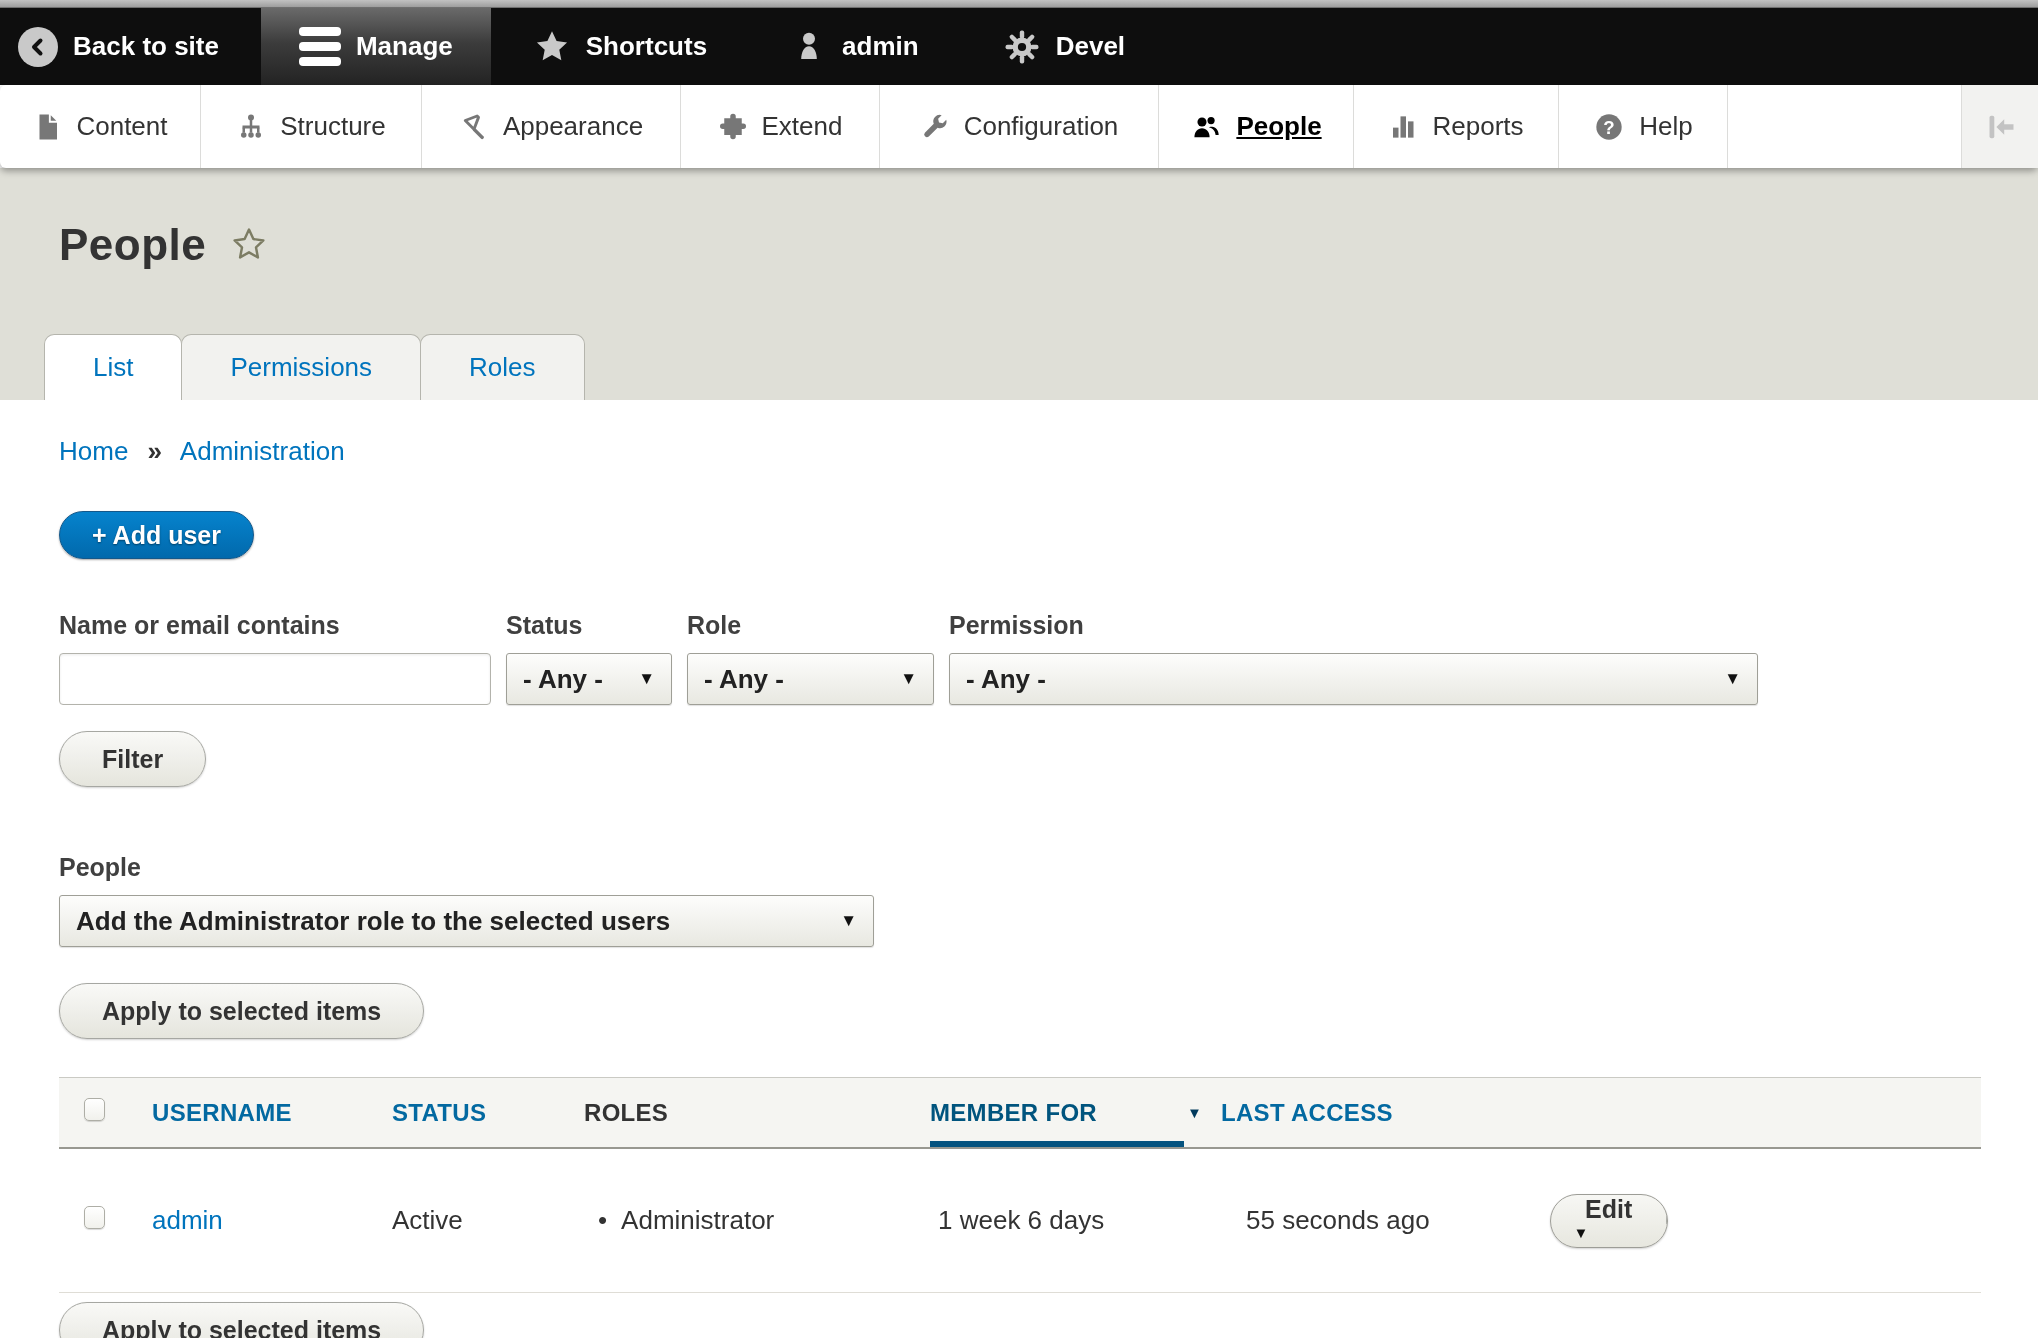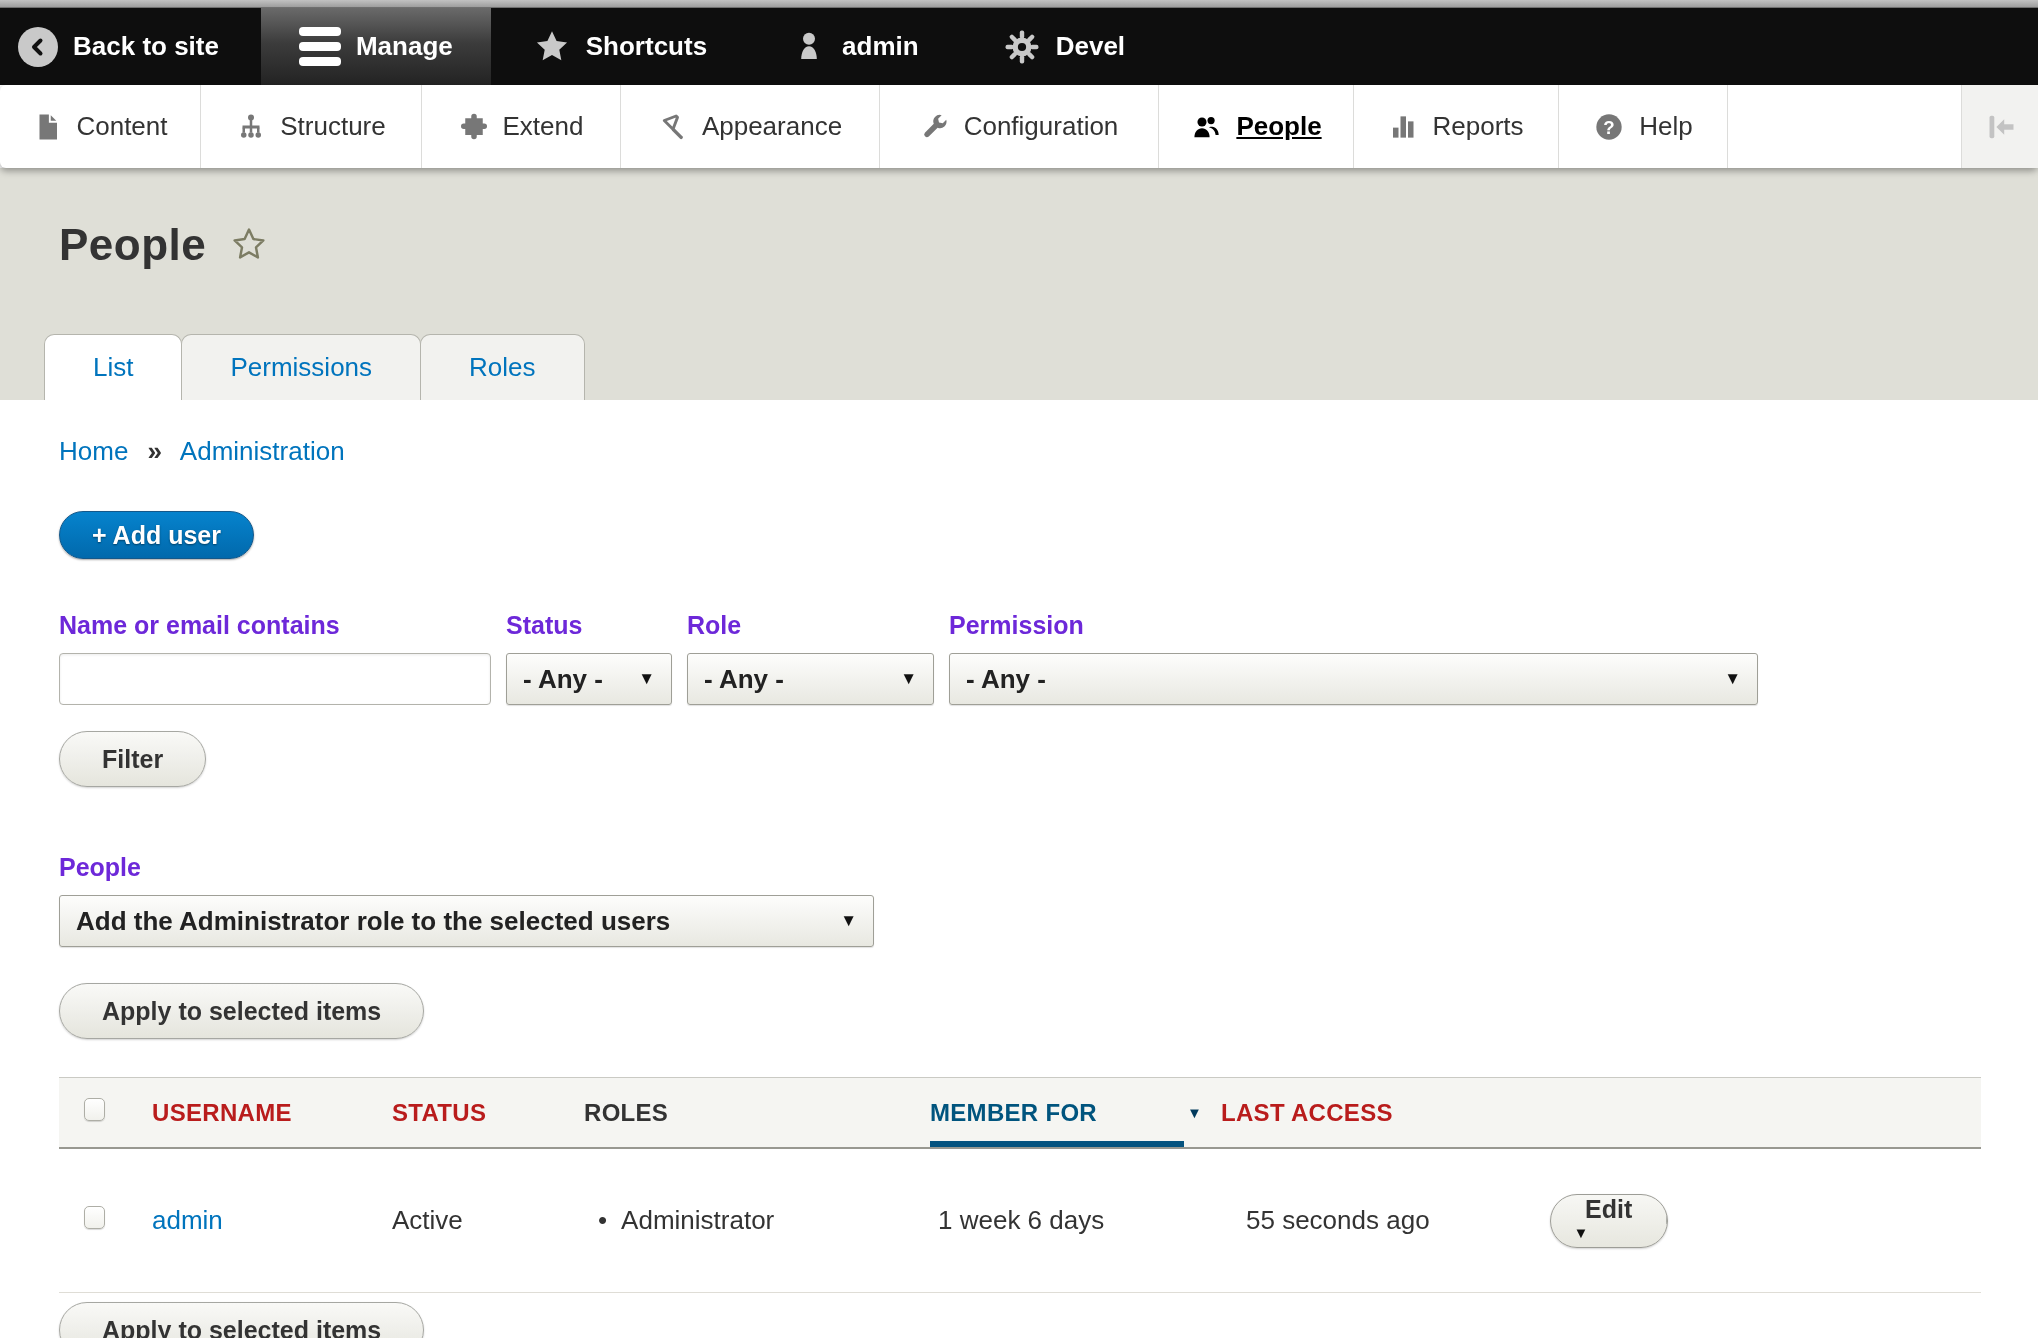--- a/index.html
+++ b/index.html
@@ -47,39 +47,39 @@
 
   .btn { display:inline-flex; align-items:center; justify-content:center; font-weight:bold; font-size:25px;
     border-radius:30px; cursor:pointer; white-space:nowrap; }
   .btn-primary { margin-top:44px; height:48px; padding:0 32px; color:#fff;
     background:linear-gradient(#0683cd,#0169ac); border:1px solid #14588a; text-shadow:0 1px 2px rgba(0,0,0,.45);
     box-shadow:0 1px 2px rgba(0,0,0,.35); }
   .btn-normal { height:56px; padding:0 42px; color:#333;
     background:linear-gradient(#f9f9f7,#e5e5dd); border:1px solid #a6a7a2; box-shadow:0 1px 2px rgba(0,0,0,.18); }
 
   .filter-row { margin-top:52px; display:flex; gap:15px; }
-  .field-label { font-size:25px; font-weight:bold; color:#6d28d9; margin-bottom:13px; }
+  .field-label { font-size:25px; font-weight:bold; color:#404040; margin-bottom:13px; }
   .text-input { width:432px; height:52px; border:1px solid #b3b3ac; border-radius:4px; background:#fff;
     box-shadow:inset 0 1px 3px rgba(0,0,0,.08); font-size:26px; padding:0 14px; font-family:"Liberation Sans",sans-serif; }
   .select { height:52px; border:1px solid #9f9f97; border-radius:3px;
     background:linear-gradient(#fdfdfc,#e8e8e1); display:flex; align-items:center; justify-content:space-between;
     padding:0 16px 0 16px; font-size:26px; color:#222; cursor:pointer; box-shadow:0 1px 1px rgba(0,0,0,.12);font-weight:bold; }
   .select .arrow { font-size:17px; color:#111; margin-left:18px; }
   .w-status { width:166px; } .w-role { width:247px; } .w-permission { width:809px; } .w-action { width:815px; }
   .filter-btn { margin-top:26px; }
 
   .action-section { margin-top:66px; }
   .action-section .select { margin-top:13px; }
   .apply-btn { margin-top:36px; }
 
   .user-table { margin-top:38px; width:1922px; font-size:26px; }
   .t-head { display:grid; grid-template-columns:93px 240px 192px 346px 291px 319px 1fr;
     background:#f5f5f2; height:72px; align-items:center; border-top:1px solid #cacac4; border-bottom:2px solid #989891; }
   .t-head .th { font-size:24px; font-weight:bold; letter-spacing:.3px; color:#333; cursor:default; }
-  .t-head .th.sortable { color:#b91c1c; cursor:pointer; }
+  .t-head .th.sortable { color:#0369a1; cursor:pointer; }
   .t-head .th.sorted { color:#00547e; position:relative; height:100%; display:flex; align-items:center;gap:48px; }
   .t-head .th.sorted .sort-arrow { font-size:15px; margin-left:42px; color:#003a5d; }
   .t-head .th.sorted::after { content:""; position:absolute; left:0; bottom:0; width:254px; height:6px; background:#05537f; }
   .t-row { display:grid; grid-template-columns:93px 240px 192px 346px 291px 319px 1fr;
     height:144px; align-items:center; border-bottom:1px solid #dfddd6; }
   .t-row a { color:#0074bd; text-decoration:none; cursor:pointer; }
   .chk-cell { padding-left:25px; }
   .checkbox { width:21px; height:23px; background:linear-gradient(#fff,#f1f1ec); border:1px solid #aeaea6;
     border-radius:5px; display:inline-block; box-shadow:0 1px 1px rgba(0,0,0,.15); cursor:pointer; }
   .role-item { padding-left:14px; display:flex; align-items:center; }
@@ -168,32 +168,32 @@
         <rect x="5.2" y="10.8" width="13.6" height="2.4"></rect>
         <rect x="5.2" y="12.5" width="2" height="4"></rect>
         <circle cx="6.2" cy="18.3" r="2.2"></circle>
         <rect x="11" y="12.5" width="2" height="4"></rect>
         <circle cx="12" cy="18.3" r="2.2"></circle>
         <rect x="16.8" y="12.5" width="2" height="4"></rect>
         <circle cx="17.8" cy="18.3" r="2.2"></circle>
       </svg>
     <span class="tray-label">Structure</span>
   </div>
-  <div class="tray-item" style="width:199px">
-    <svg width="30" height="30" viewBox="0 0 24 24" fill="currentColor">
-        <path d="M9.8 3.6a2.2 2.2 0 0 1 4.4 0V5h4.8v4.2h1.2a2.2 2.2 0 0 1 0 4.4H19v4.8h-4.8v1.2a2.2 2.2 0 0 1-4.4 0v-1.2H5V13.6H3.8a2.2 2.2 0 0 1 0-4.4H5V5h4.8z"></path>
-      </svg>
-    <span class="tray-label">Extend</span>
-  </div>
   <div class="tray-item" style="width:259px">
     <svg width="30" height="30" viewBox="0 0 24 24">
         <path d="M14.5 3.2 L5 6.8 l7 7 L15.6 4.3 z" fill="none" stroke="currentColor" stroke-width="2.3" stroke-linejoin="round"></path>
         <path d="M12.5 14.3 l6 6" fill="none" stroke="currentColor" stroke-width="2.8" stroke-linecap="round"></path>
       </svg>
     <span class="tray-label">Appearance</span>
+  </div>
+  <div class="tray-item" style="width:199px">
+    <svg width="30" height="30" viewBox="0 0 24 24" fill="currentColor">
+        <path d="M9.8 3.6a2.2 2.2 0 0 1 4.4 0V5h4.8v4.2h1.2a2.2 2.2 0 0 1 0 4.4H19v4.8h-4.8v1.2a2.2 2.2 0 0 1-4.4 0v-1.2H5V13.6H3.8a2.2 2.2 0 0 1 0-4.4H5V5h4.8z"></path>
+      </svg>
+    <span class="tray-label">Extend</span>
   </div>
   <div class="tray-item" style="width:279px">
     <svg width="30" height="30" viewBox="0 0 24 24" fill="currentColor">
         <path d="M21 6.2a5.2 5.2 0 0 1-6.9 6.3L7 19.6a2.2 2.2 0 0 1-3.1-3.1l7.1-7.1A5.2 5.2 0 0 1 17.3 2.5L14.5 5.3l.7 3 3 .7z"></path>
       </svg>
     <span class="tray-label">Configuration</span>
   </div>
   <div class="tray-item active" style="width:195px">
     <svg width="32" height="32" viewBox="0 0 24 24" fill="currentColor">
         <circle cx="15.8" cy="7.2" r="2.7"></circle>

